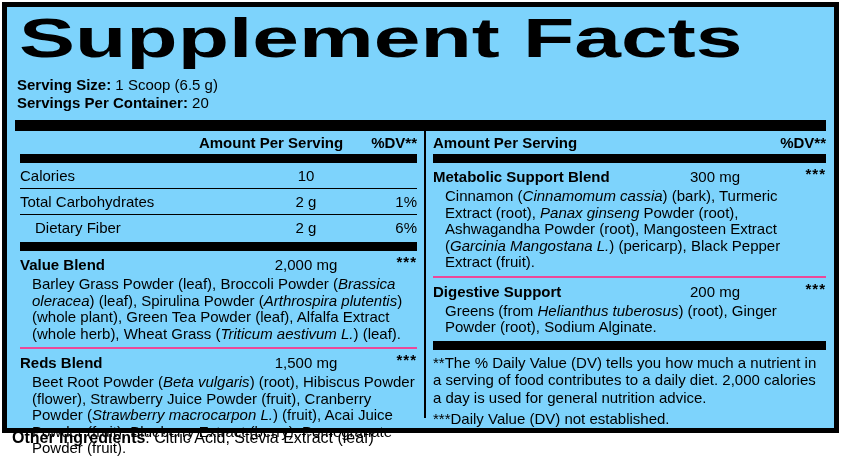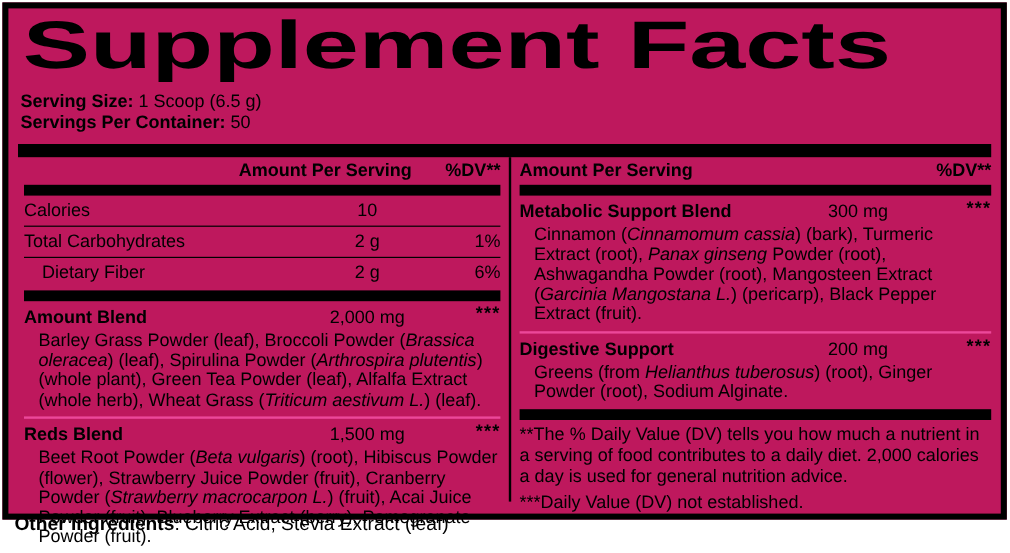--- a/index.html
+++ b/index.html
@@ -14,21 +14,21 @@
     -webkit-font-smoothing: antialiased;
   }
   .wrap { position: relative; width: 842px; height: 461px; }
 
   .box {
     position: absolute;
     left: 2px; top: 2px;
     width: 837px; height: 431px;
     box-sizing: border-box;
     border: 5px solid #000;
-    background: #be185d;
+    background: #7dd3fc;
   }
 
   .title {
     margin: 1px 0 0 12px;
     font-size: 56px;
     line-height: 60px;
     font-weight: bold;
     letter-spacing: 0px;
     white-space: nowrap;
     transform: scaleX(1.5);
@@ -117,21 +117,21 @@
 </head>
 <body>
 
 <div class="wrap">
   <div class="box">
 
     <div class="title">Supplement Facts</div>
 
     <div class="serving-block">
       <div class="serving-line"><span class="b">Serving Size:</span><span> 1 Scoop (6.5 g)</span></div>
-      <div class="serving-line"><span class="b">Servings Per Container:</span><span> 50</span></div>
+      <div class="serving-line"><span class="b">Servings Per Container:</span><span> 20</span></div>
     </div>
 
     <div class="bar-full"></div>
 
     <div class="cols">
 
       <div class="col-left">
         <div class="hdr-row right-align">
           <span class="hdr-amount-l">Amount Per Serving</span>
           <span>%DV**</span>
@@ -151,21 +151,21 @@
         <div class="row">
           <span class="name indent">Dietary Fiber</span>
           <span class="amt">2 g</span>
           <span class="dv">6%</span>
         </div>
 
         <div class="bar-col mid"></div>
 
         <div class="blend-sep">
           <div class="row blend-row">
-            <span class="name b">Amount Blend</span>
+            <span class="name b">Value Blend</span>
             <span class="amt">2,000 mg</span>
             <span class="dv stars">***</span>
           </div>
           <p class="ing"><span>Barley Grass Powder (leaf), Broccoli Powder (</span><span style="font-style: italic;">Brassica oleracea</span><span>) (leaf), Spirulina Powder (</span><span style="font-style: italic;">Arthrospira plutentis</span><span>) (whole plant), Green Tea Powder (leaf), Alfalfa Extract (whole herb), Wheat Grass (</span><span style="font-style: italic;">Triticum aestivum L.</span><span>) (leaf).</span></p>
         </div>
 
         <div>
           <div class="row blend-row">
             <span class="name b">Reds Blend</span>
             <span class="amt">1,500 mg</span>

